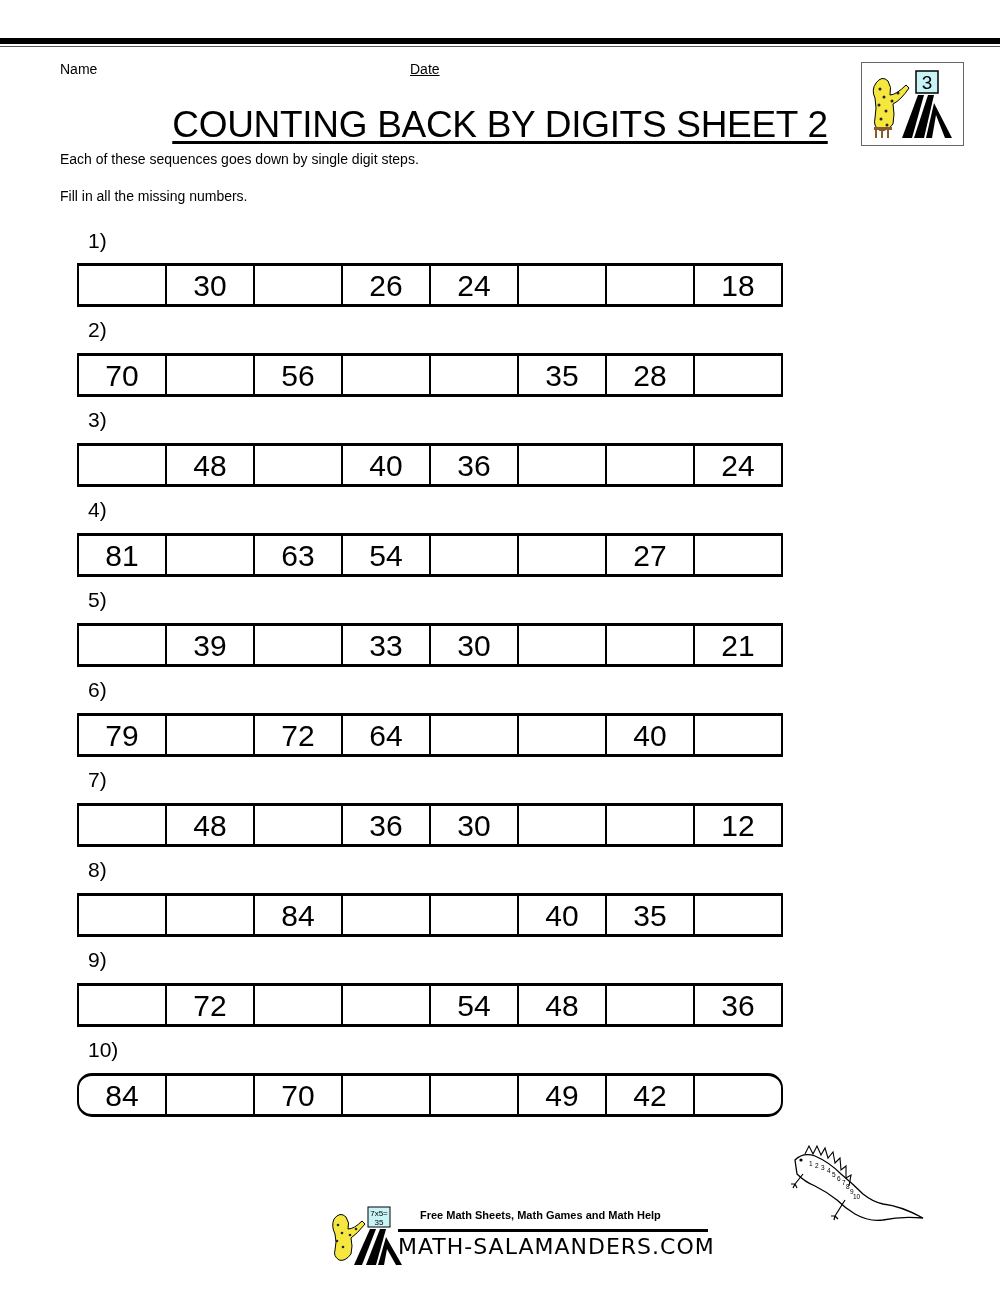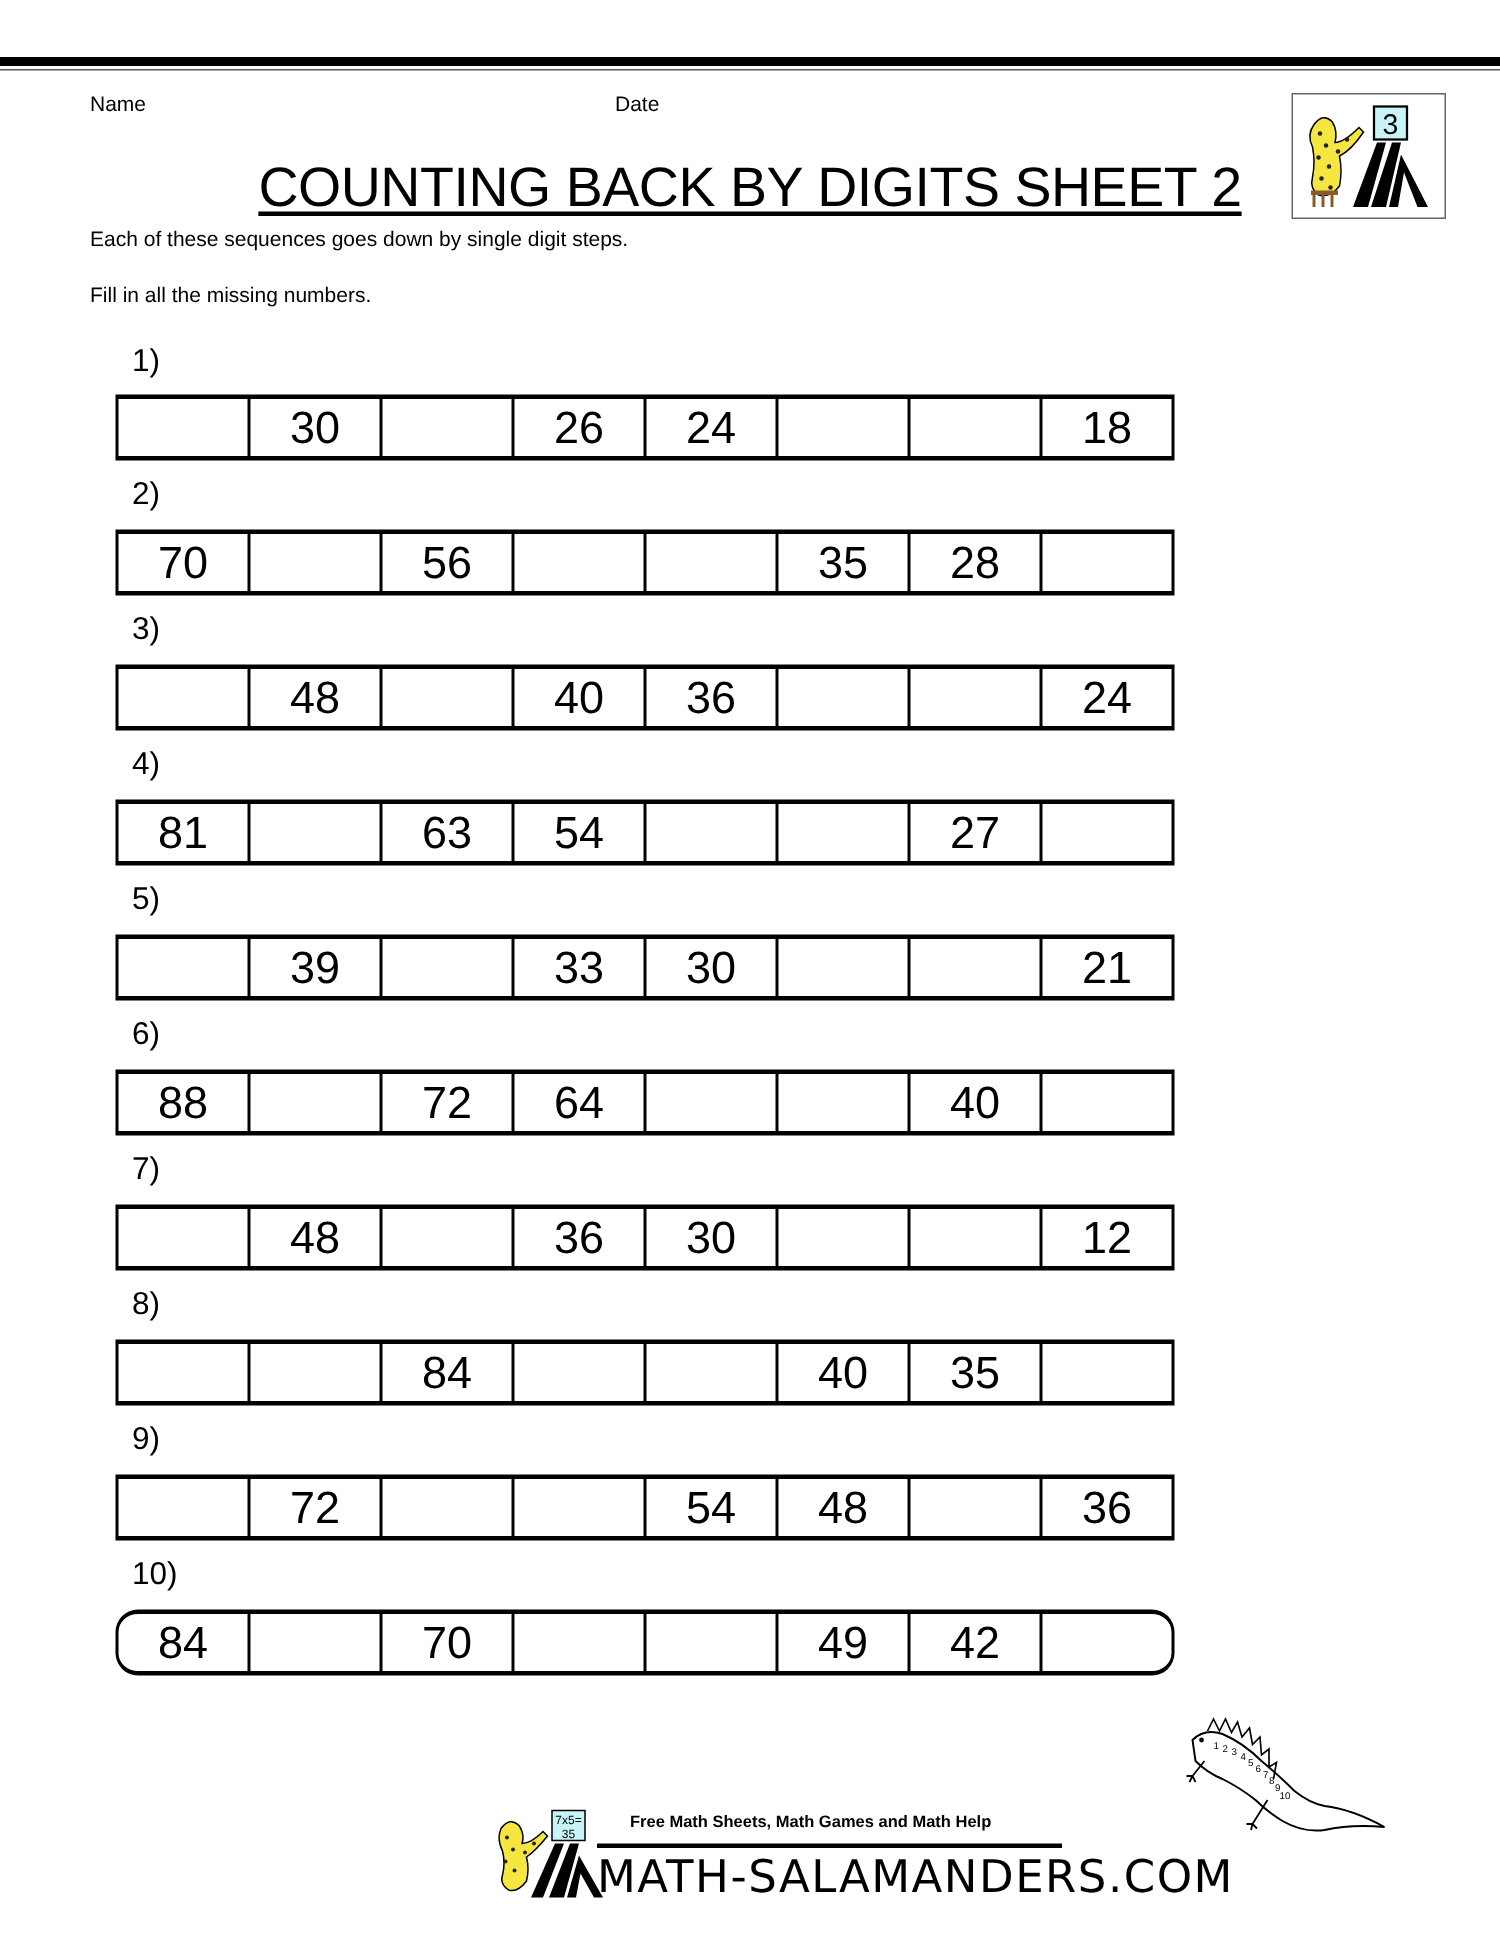--- a/index.html
+++ b/index.html
@@ -1,41 +1,41 @@
 <!DOCTYPE html>
 <html><head>
 <meta charset="utf-8">
 <style>
   html, body { margin: 0; padding: 0; background: #ffffff; }
   body { width: 1000px; height: 1294px; position: relative; overflow: hidden;
          font-family: "Liberation Sans", "DejaVu Sans", sans-serif; color: #000; }
   .topbar { position: absolute; left: 0; top: 38px; width: 1000px; height: 6px; background: #000; }
   .topbar2 { position: absolute; left: 0; top: 46px; width: 1000px; height: 1px; background: #555; }
   .lbl-name { position: absolute; left: 60px; top: 61px; font-size: 14px; }
-  .lbl-date { position: absolute; left: 410px; top: 61px; font-size: 14px; }
+  .lbl-date { position: absolute; left: 410px; top: 61px; font-size: 14px; text-decoration: underline; }
   .logo-box { position: absolute; left: 861px; top: 62px; width: 101px; height: 82px;
               border: 1px solid #666; background: #fff; }
   .title { position: absolute; left: 0; width: 1000px; top: 104px; text-align: center;
            font-size: 37px; letter-spacing: -0.3px; }
   .title span { text-decoration: underline; text-underline-offset: 4px; }
   .instr { position: absolute; left: 60px; font-size: 14px; }
   .instr1 { top: 151px; }
   .instr2 { top: 188px; text-align: right; }
   .qlabel { position: absolute; left: 88px; font-size: 21px; }
   .seq-row { position: absolute; left: 77px; width: 706px; height: 44px;
              display: flex; border: 2px solid #000; box-sizing: border-box;
              border-top-width: 3px; border-bottom-width: 3px; }
   .seq-cell { flex: 1; border-right: 2px solid #000; font-size: 30px;
               display: flex; align-items: center; justify-content: center;
               padding-top: 2px; box-sizing: border-box; }
   .seq-cell:last-child { border-right: none; text-align: center; }
   .footer-logo { position: absolute; left: 326px; top: 1203px; width: 390px; height: 66px; }
   .footer-tag { position: absolute; left: 420px; top: 1209px; font-size: 11px; font-weight: bold; }
   .footer-line { position: absolute; left: 398px; top: 1229px; width: 310px; height: 3px; background: #000; }
-  .footer-site { position: absolute; left: 398px; top: 1234px; font-size: 30px; letter-spacing: 1px;
+  .footer-site { position: absolute; left: 398px; top: 1234px; font-size: 22px; letter-spacing: 1px;
                  font-family: "DejaVu Sans", sans-serif; font-weight: normal; }
   .salamander { position: absolute; left: 785px; top: 1138px; width: 150px; height: 100px; }
 </style>
 </head>
 <body>
 
 <div class="topbar"></div>
 <div class="topbar2"></div>
 
 <div class="lbl-name">Name</div>
@@ -120,21 +120,21 @@
       <div class="seq-cell">39</div>
       <div class="seq-cell"></div>
       <div class="seq-cell">33</div>
       <div class="seq-cell">30</div>
       <div class="seq-cell"></div>
       <div class="seq-cell"></div>
       <div class="seq-cell">21</div>
     </div>
     <div class="qlabel" style="top: 678px;">6)</div>
     <div class="seq-row" style="top: 713px;">
-      <div class="seq-cell">88</div>
+      <div class="seq-cell">79</div>
       <div class="seq-cell"></div>
       <div class="seq-cell">72</div>
       <div class="seq-cell">64</div>
       <div class="seq-cell"></div>
       <div class="seq-cell"></div>
       <div class="seq-cell">40</div>
       <div class="seq-cell"></div>
     </div>
     <div class="qlabel" style="top: 768px;">7)</div>
     <div class="seq-row" style="top: 803px;">

